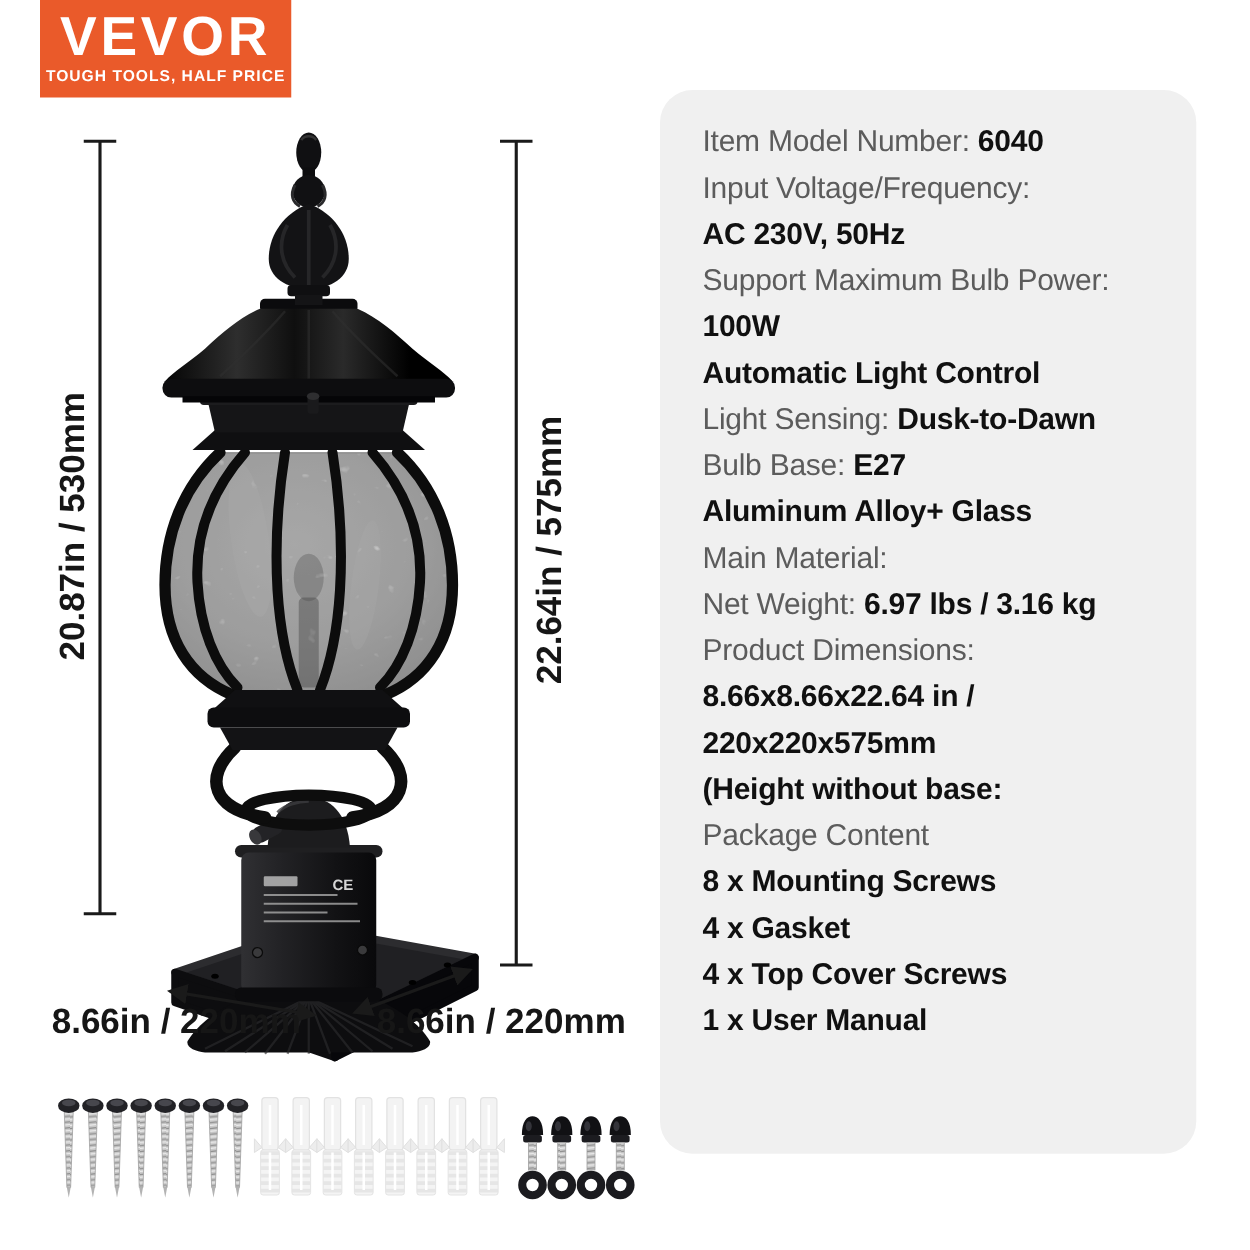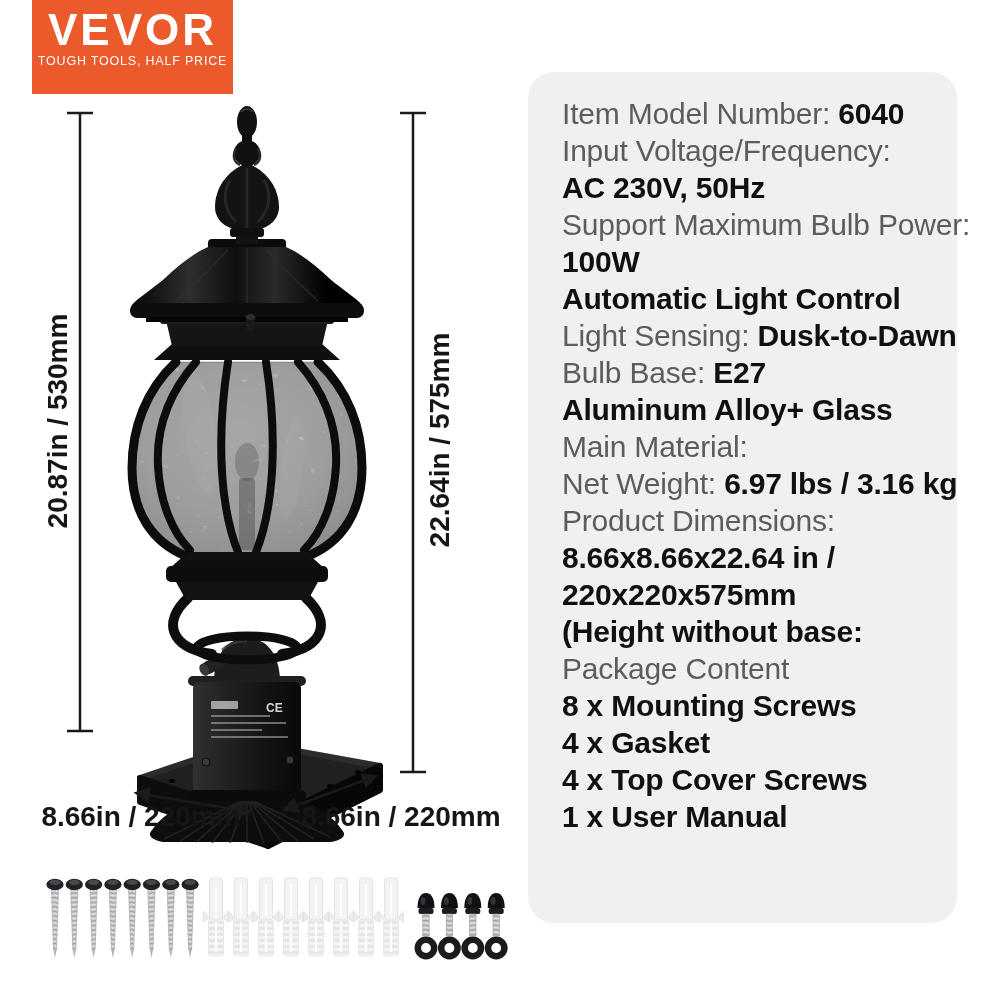--- a/index.html
+++ b/index.html
@@ -2,37 +2,37 @@
 <html><head>
 <meta charset="utf-8">
 <style>
   html,body{margin:0;padding:0;}
   body{
     width:1000px;height:1000px;position:relative;background:#ffffff;overflow:hidden;
     font-family:"Liberation Sans", sans-serif;
   }
   
   .logo{
-    position:absolute;left:32px;top:0;width:201px;height:94px;
+    position:absolute;left:32px;top:0;width:201px;height:78px;
     background:#ea5a2a;color:#fff;text-align:center;
   }
   .logo-name{
     font-weight:bold;font-size:44px;line-height:46px;letter-spacing:3px;margin-top:7px;
   }
   .logo-tag{
-    font-weight:normal;font-size:12.5px;letter-spacing:0.8px;margin-top:1px;
+    font-weight:bold;font-size:12.5px;letter-spacing:0.8px;margin-top:1px;
   }
   
   .spec-panel{
     position:absolute;left:528px;top:72px;width:429px;height:851px;
     background:#f0f0f0;border-radius:26px;box-sizing:border-box;
     padding:23px 12px 0 34px;
   }
   .spec-line{
-    font-size:30px;line-height:37px;letter-spacing:-0.2px;white-space:nowrap;
+    font-size:24px;line-height:37px;letter-spacing:-0.2px;white-space:nowrap;
   }
   .spec-line .lbl{color:#5c5c5c;font-weight:400;}
   .spec-line .val{color:#101010;font-weight:700;}
   
   .dim-label{
     position:absolute;width:280px;height:32px;line-height:32px;text-align:center;
     font-size:28px;font-weight:700;color:#161616;white-space:nowrap;
   }
   .rot{transform:rotate(-90deg);}
   #dim-left{left:-82px;top:405px;}

